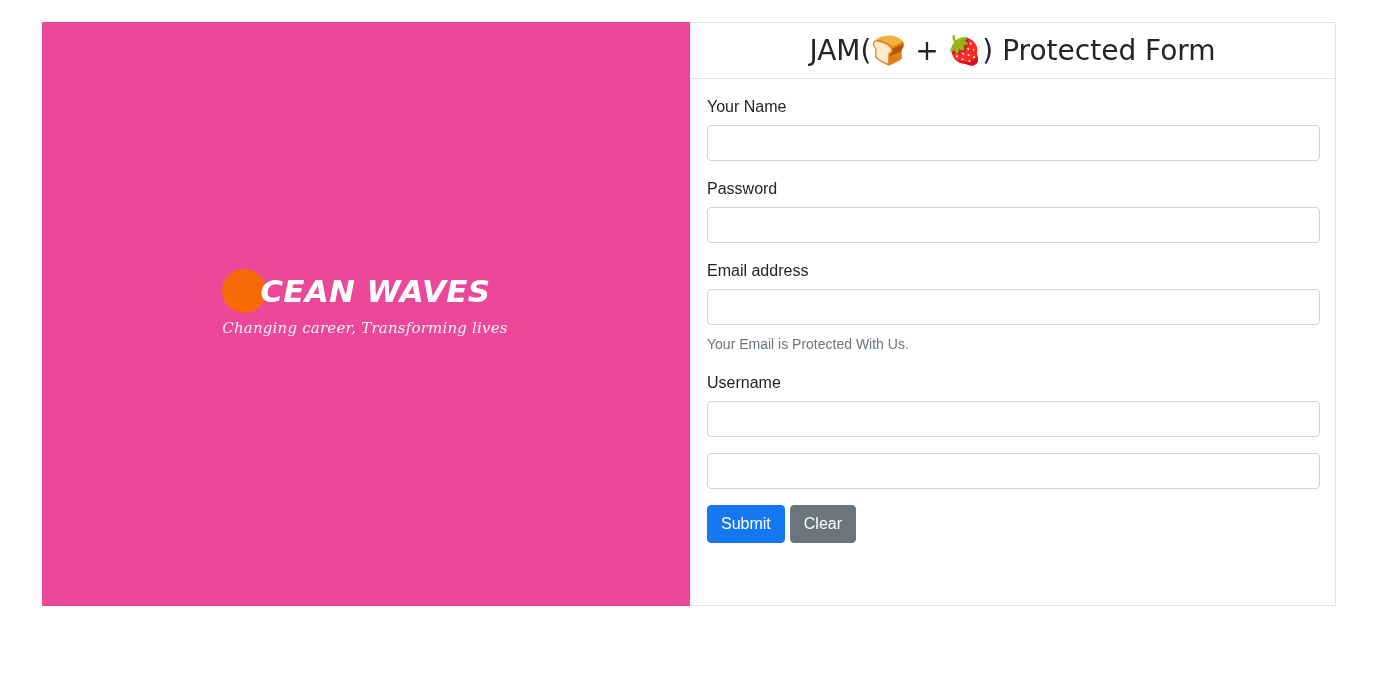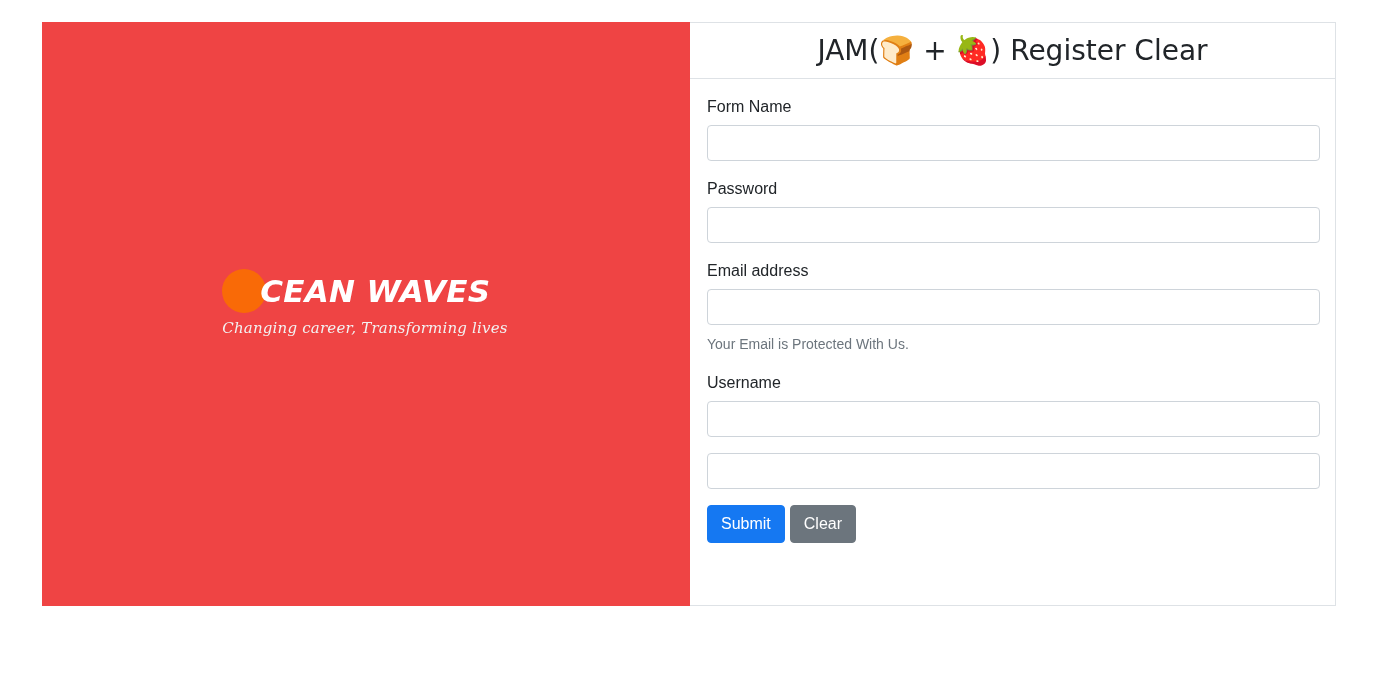--- a/index.html
+++ b/index.html
@@ -22,21 +22,21 @@
     height: 673px;
   }
 
   
   .promo-panel {
     position: absolute;
     left: 42px;
     top: 22px;
     width: 648px;
     height: 584px;
-    background: #ef4444;
+    background: #ec4899;
     display: flex;
     align-items: center;
     justify-content: center;
     overflow: hidden;
   }
 
   .brand-lockup {
     position: relative;
     margin-top: -22px;
     text-align: left;
@@ -190,27 +190,27 @@
         <span class="brand-o"></span>
         <span class="brand-word">CEAN WAVES</span>
       </div>
       <div class="brand-tagline">Changing career, Transforming lives</div>
     </div>
   </div>
 
   <div class="form-card">
 
     <div class="card-header">
-      <h1 class="card-title">JAM(🍞 + 🍓) Register Clear</h1>
+      <h1 class="card-title">JAM(🍞 + 🍓) Protected Form</h1>
     </div>
 
     <div class="card-body">
 
       <div class="form-group">
-        <label class="form-label">Form Name</label>
+        <label class="form-label">Your Name</label>
         <input class="form-control" type="text" placeholder="" style="">
       </div>
 
       <div class="form-group">
         <label class="form-label">Password</label>
         <input class="form-control" type="text" placeholder="" style="">
       </div>
 
       <div class="form-group">
         <label class="form-label">Email address</label>

